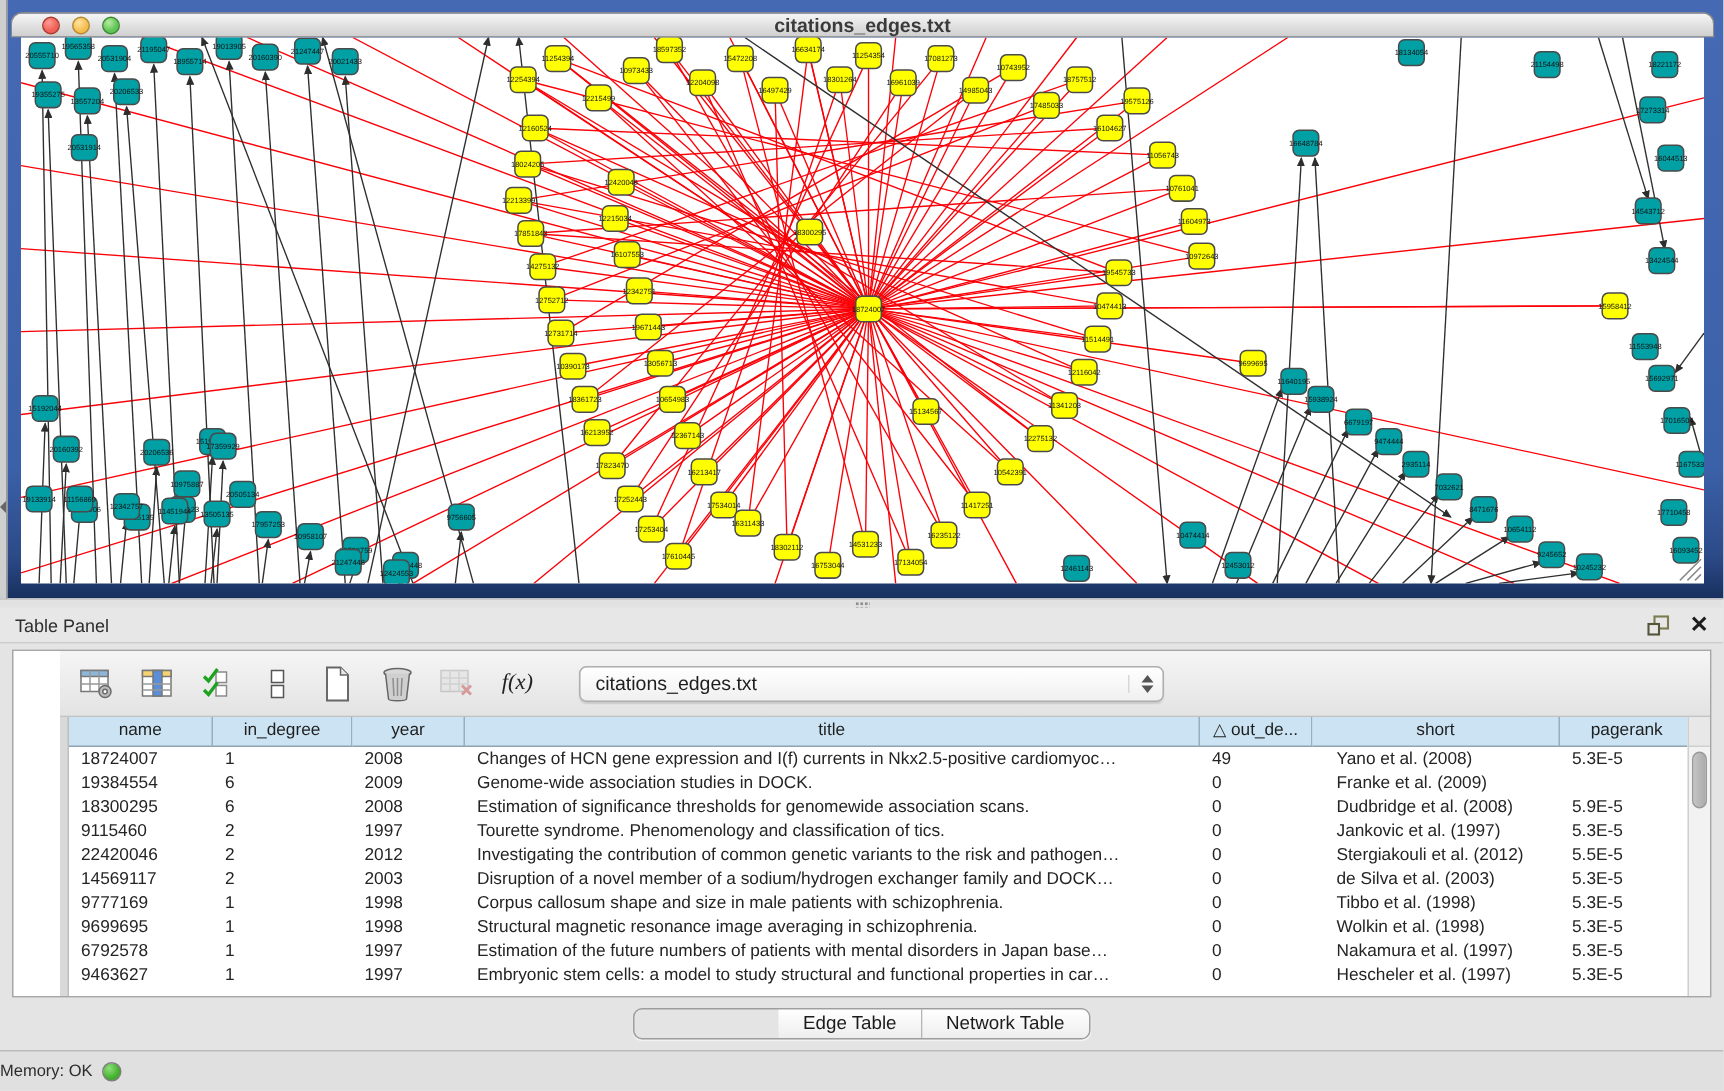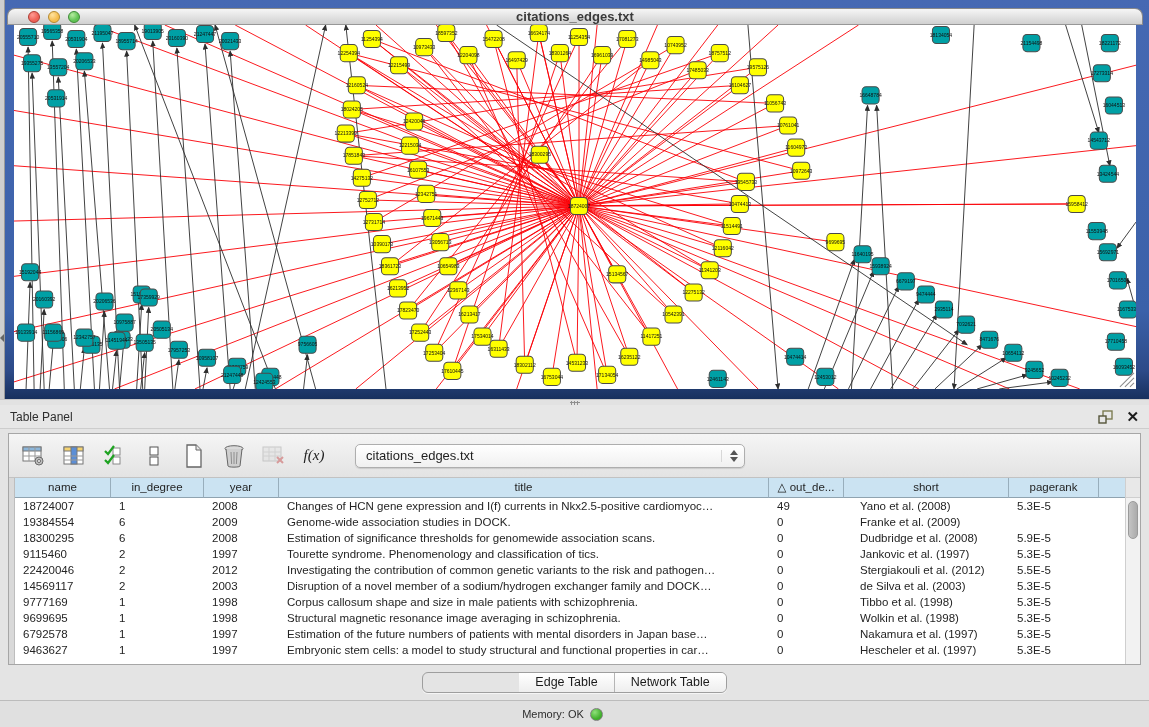--- a/index.html
+++ b/index.html
@@ -29,21 +29,21 @@
   .grip { position:absolute; left:50%; top:1px; width:10px; height:4px; margin-left:-5px;
     background:radial-gradient(circle,#8f8f8f 1px,transparent 1.2px); background-size:3px 3px; }
 
   
   .table-panel { flex:1; display:flex; flex-direction:column; background:#e4e4e4; }
   .panel-header { height:24px; display:flex; align-items:center; padding:0 10px; background:#e7e7e7; border-bottom:1px solid #cdcdcd; }
   .panel-title { font-size:12px; color:#2e2e2e; }
   .panel-actions { margin-left:auto; display:flex; align-items:center; gap:12px; }
   .x-icon { font-size:15px; font-weight:bold; color:#1c1c1c; line-height:12px; cursor:default; }
 
-  .panel-box { margin:4px 8px 0 8px; height:232px; border:1px solid #a6a6a6; background:#fff; display:flex; flex-direction:column; }
+  .panel-box { margin:4px 8px 0 8px; height:232px; border:1px solid #a6a6a6; background:#fff; display:flex; flex-direction:column;padding-left:31px; }
   .toolbar { height:44px; background:linear-gradient(#f5f5f5,#e3e3e3); border-bottom:1px solid #c2c2c2;
     display:flex; align-items:center; padding-left:12px; gap:14px; }
   .tool { width:26px; height:26px; display:flex; align-items:center; justify-content:center; }
   .fx { font-family:"Liberation Serif",serif; font-style:italic; font-size:15px; color:#222; }
   .combo { width:390px; height:24px; margin-left:14px; border:1px solid #aeaeae; border-radius:5px;
     background:linear-gradient(#ffffff,#f0f0f0); box-shadow:0 1px 1px rgba(0,0,0,.12);
     display:flex; align-items:center; padding:0 6px 0 10px; font-size:13px; color:#1e1e1e; }
   .combo .stepper { margin-left:auto; display:flex; flex-direction:column; gap:2px; padding-left:8px; border-left:1px solid #d8d8d8; }
   .combo .stepper i { width:0; height:0; border-left:4px solid transparent; border-right:4px solid transparent; }
   .combo .stepper i.up { border-bottom:5px solid #555; }
@@ -69,21 +69,21 @@
 
   .tabs-row { height:35px; display:flex; align-items:center; justify-content:center; }
   .segmented { display:flex; height:21px; border:1px solid #9e9e9e; border-radius:6px; overflow:hidden;
     box-shadow:0 1px 1px rgba(255,255,255,.7); }
   .seg { padding:0 16px; font-size:12.5px; line-height:19px; color:#1b1b1b;
     background:linear-gradient(#ffffff,#eeeeee); border-right:1px solid #b5b5b5; cursor:default; }
   .seg:last-child { border-right:none; }
   .seg.active { background:linear-gradient(#7f7f7f,#6e6e6e); color:#ececec;margin-top:20px; }
 
   .status-bar { height:27px; margin-top:auto; background:#e0e0e0; border-top:1px solid #bcbcbc;
-    display:flex; align-items:center; justify-content:center; padding-right:24px; gap:6px; }
+    display:flex; align-items:center; justify-content:flex-start; padding-right:24px; gap:6px; }
   .status-bar span.lbl { font-size:11px; color:#2d2d2d; }
   .mem-dot { width:13px; height:13px; border-radius:50%;
     background:radial-gradient(circle at 35% 30%, #8fe07a, #3fae2a 65%); border:1px solid #7f7f7f; }
 </style>
 </head>
 <body>
 
 <div class="app">
 
   <div class="desktop">

